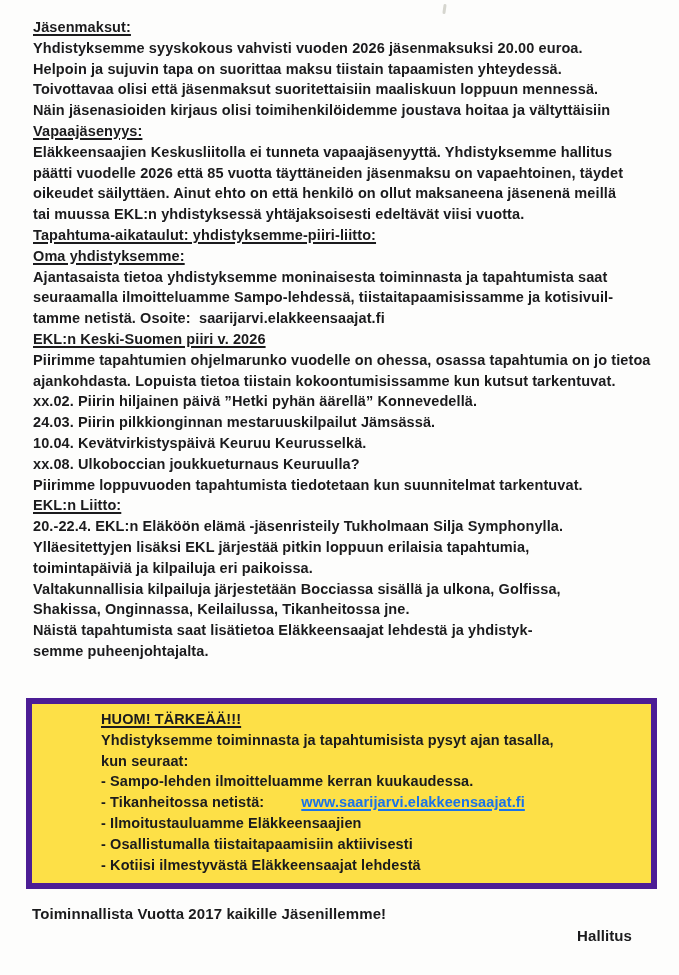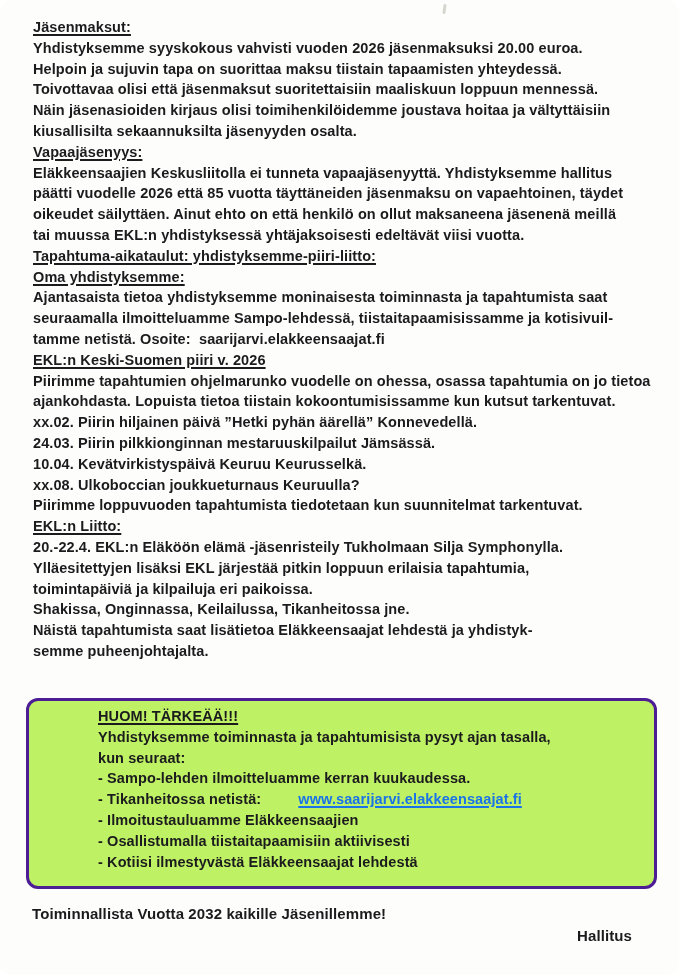--- a/index.html
+++ b/index.html
@@ -1,15 +1,15 @@
 <!DOCTYPE html>
 <html><head>
 <meta charset="utf-8">
 <style>
-  * { margin: 0; padding: 0; box-sizing: border-box; border-radius: 12px; }
+  * { margin: 0; padding: 0; box-sizing: border-box; }
   html, body { background: #ffffff; }
   .page {
     position: relative;
     width: 679px;
     height: 975px;
     background: #fdfdfc;
     overflow: hidden;
     font-family: "Liberation Sans", "DejaVu Sans", sans-serif;
     font-weight: 700;
     color: #1b1b1d;
@@ -41,22 +41,22 @@
     text-decoration: underline;
     text-decoration-thickness: 2px;
     text-underline-offset: 2px;
   }
   .notice-box {
     position: absolute;
     left: 26px;
     top: 698px;
     width: 631px;
     height: 191px;
-    border: 3px solid #4c1d95;
-    background: #bef264;
+    border: 6px solid #4c1d95;
+    background: #fde047;
     padding: 5px 8px 0 69px;
     overflow: hidden;
   }
   .weblink {
     color: #1a73e8;
     text-decoration: underline;
     text-decoration-thickness: 2px;
     text-underline-offset: 2px;
     margin-left: 37px;
     cursor: pointer;
@@ -75,21 +75,20 @@
 
 <div class="page">
   <div class="scan-mark"></div>
 
   <div class="doc" id="doc-lines">
       <div class="line heading">Jäsenmaksut:</div>
       <div class="line">Yhdistyksemme syyskokous vahvisti vuoden 2026 jäsenmaksuksi 20.00 euroa.</div>
       <div class="line">Helpoin ja sujuvin tapa on suorittaa maksu tiistain tapaamisten yhteydessä.</div>
       <div class="line">Toivottavaa olisi että jäsenmaksut suoritettaisiin maaliskuun loppuun mennessä.</div>
       <div class="line">Näin jäsenasioiden kirjaus olisi toimihenkilöidemme joustava hoitaa ja vältyttäisiin</div>
-      <div class="line">kiusallisilta sekaannuksilta jäsenyyden osalta.</div>
       <div class="line heading">Vapaajäsenyys:</div>
       <div class="line">Eläkkeensaajien Keskusliitolla ei tunneta vapaajäsenyyttä. Yhdistyksemme hallitus</div>
       <div class="line">päätti vuodelle 2026 että 85 vuotta täyttäneiden jäsenmaksu on vapaehtoinen, täydet</div>
       <div class="line">oikeudet säilyttäen. Ainut ehto on että henkilö on ollut maksaneena jäsenenä meillä</div>
       <div class="line">tai muussa EKL:n yhdistyksessä yhtäjaksoisesti edeltävät viisi vuotta.</div>
       <div class="line heading">Tapahtuma-aikataulut: yhdistyksemme-piiri-liitto:</div>
       <div class="line heading">Oma yhdistyksemme:</div>
       <div class="line">Ajantasaista tietoa yhdistyksemme moninaisesta toiminnasta ja tapahtumista saat</div>
       <div class="line">seuraamalla ilmoitteluamme Sampo-lehdessä, tiistaitapaamisissamme ja kotisivuil-</div>
       <div class="line">tamme netistä. Osoite:  saarijarvi.elakkeensaajat.fi</div>
@@ -98,33 +97,34 @@
       <div class="line">ajankohdasta. Lopuista tietoa tiistain kokoontumisissamme kun kutsut tarkentuvat.</div>
       <div class="line">xx.02. Piirin hiljainen päivä ”Hetki pyhän äärellä” Konnevedellä.</div>
       <div class="line">24.03. Piirin pilkkionginnan mestaruuskilpailut Jämsässä.</div>
       <div class="line">10.04. Kevätvirkistyspäivä Keuruu Keurusselkä.</div>
       <div class="line">xx.08. Ulkoboccian joukkueturnaus Keuruulla?</div>
       <div class="line">Piirimme loppuvuoden tapahtumista tiedotetaan kun suunnitelmat tarkentuvat.</div>
       <div class="line heading">EKL:n Liitto:</div>
       <div class="line">20.-22.4. EKL:n Eläköön elämä -jäsenristeily Tukholmaan Silja Symphonylla.</div>
       <div class="line">Ylläesitettyjen lisäksi EKL järjestää pitkin loppuun erilaisia tapahtumia,</div>
       <div class="line">toimintapäiviä ja kilpailuja eri paikoissa.</div>
+      <div class="line">Valtakunnallisia kilpailuja järjestetään Bocciassa sisällä ja ulkona, Golfissa,</div>
       <div class="line">Shakissa, Onginnassa, Keilailussa, Tikanheitossa jne.</div>
       <div class="line">Näistä tapahtumista saat lisätietoa Eläkkeensaajat lehdestä ja yhdistyk-</div>
       <div class="line">semme puheenjohtajalta.</div>
     </div>
 
   <div class="notice-box" id="box-lines">
       <div class="line heading">HUOM! TÄRKEÄÄ!!!</div>
       <div class="line">Yhdistyksemme toiminnasta ja tapahtumisista pysyt ajan tasalla,</div>
       <div class="line">kun seuraat:</div>
       <div class="line">- Sampo-lehden ilmoitteluamme kerran kuukaudessa.</div>
       <div class="line"><span>- Tikanheitossa netistä:</span><a class="weblink">www.saarijarvi.elakkeensaajat.fi</a></div>
       <div class="line">- Ilmoitustauluamme Eläkkeensaajien</div>
       <div class="line">- Osallistumalla tiistaitapaamisiin aktiivisesti</div>
       <div class="line">- Kotiisi ilmestyvästä Eläkkeensaajat lehdestä</div>
     </div>
 
   <div class="footer">
-    <div class="line">Toiminnallista Vuotta 2032 kaikille Jäsenillemme!</div>
+    <div class="line">Toiminnallista Vuotta 2017 kaikille Jäsenillemme!</div>
     <div class="line signature">Hallitus</div>
   </div>
 </div>
 
 </body></html>

